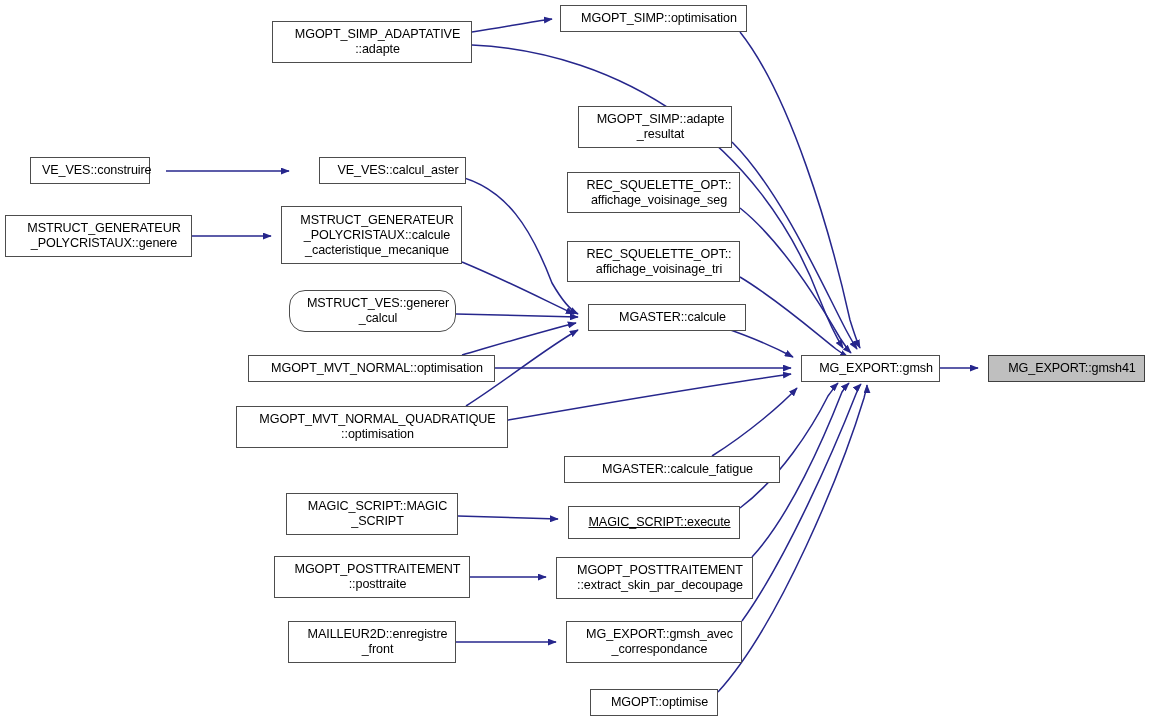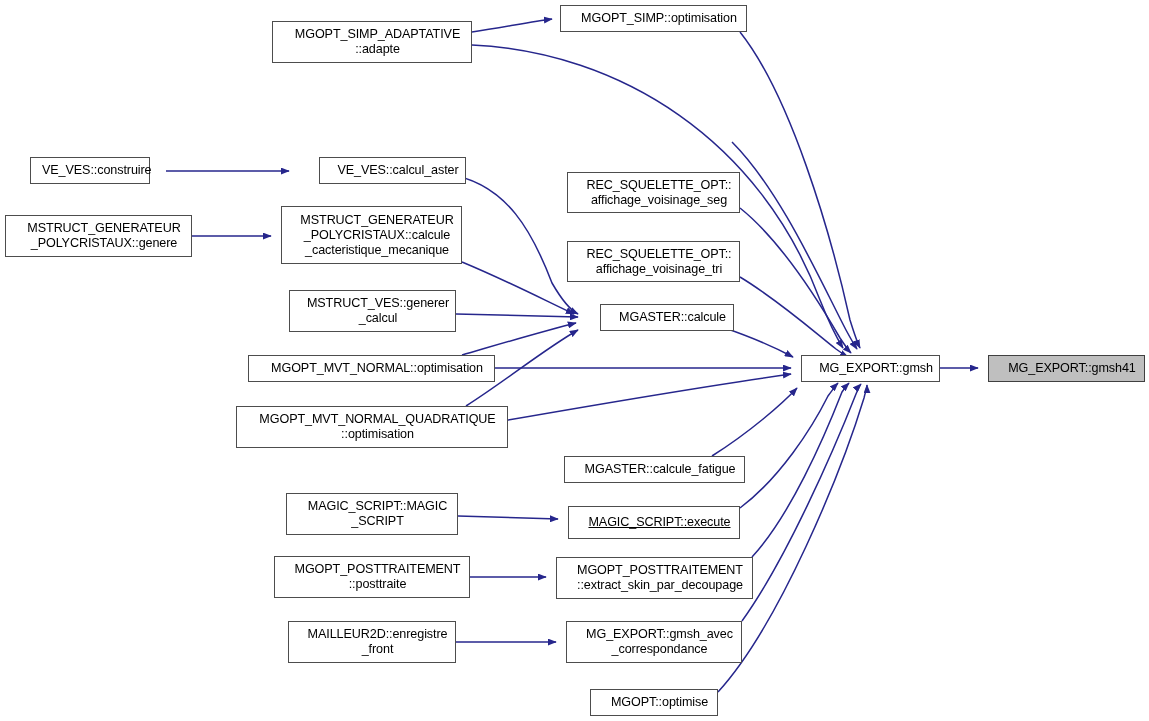--- a/index.html
+++ b/index.html
@@ -94,40 +94,42 @@
         <path d="M456,642 L556,642" fill="none" stroke="#26268c" stroke-width="1.5" marker-end="url(#arrowhead)"></path>
         <path d="M742,621 C786,560 834,450 856,394 C859,387 860,385 861,384" fill="none" stroke="#26268c" stroke-width="1.5" marker-end="url(#arrowhead)"></path>
         <path d="M718,692 C780,624 842,470 864,398 C866,390 867,387 867,385" fill="none" stroke="#26268c" stroke-width="1.5" marker-end="url(#arrowhead)"></path>
         <path d="M940,368 L978,368" fill="none" stroke="#26268c" stroke-width="1.5" marker-end="url(#arrowhead)"></path>
       </g>
   </svg>
   <div id="node-layer">
       <div class="node" style="left: 272px; top: 21px; width: 200px; height: 42px;"><span class="node-label">MGOPT_SIMP_ADAPTATIVE
 ::adapte</span></div>
       <div class="node" style="left: 560px; top: 5px; width: 187px; height: 27px;"><span class="node-label">MGOPT_SIMP::optimisation</span></div>
+      <div class="node" style="left: 578px; top: 106px; width: 154px; height: 42px;"><span class="node-label">MGOPT_SIMP::adapte
+_resultat</span></div>
       <div class="node" style="left: 567px; top: 172px; width: 173px; height: 41px;"><span class="node-label">REC_SQUELETTE_OPT::
 affichage_voisinage_seg</span></div>
       <div class="node" style="left: 567px; top: 241px; width: 173px; height: 41px;"><span class="node-label">REC_SQUELETTE_OPT::
 affichage_voisinage_tri</span></div>
       <div class="node" style="left: 30px; top: 157px; width: 120px; height: 27px;"><span class="node-label">VE_VES::construire</span></div>
       <div class="node" style="left: 299px; top: 157px; width: 147px; height: 27px; margin-left: 20px;"><span class="node-label">VE_VES::calcul_aster</span></div>
       <div class="node" style="left: 5px; top: 215px; width: 187px; height: 42px;"><span class="node-label">MSTRUCT_GENERATEUR
 _POLYCRISTAUX::genere</span></div>
       <div class="node" style="left: 281px; top: 206px; width: 181px; height: 58px;"><span class="node-label">MSTRUCT_GENERATEUR
 _POLYCRISTAUX::calcule
 _cacteristique_mecanique</span></div>
-      <div class="node" style="left: 289px; top: 290px; width: 167px; height: 42px;"><span class="node-label">MSTRUCT_VES::generer
+      <div class="node" style="left: 289px; top: 290px; width: 167px; height: 42px; border-radius: 16px;"><span class="node-label">MSTRUCT_VES::generer
 _calcul</span></div>
-      <div class="node" style="left: 588px; top: 304px; width: 134px; height: 27px; margin-left: 12px;"><span class="node-label">MGASTER::calcule</span></div>
+      <div class="node" style="left: 588px; top: 304px; width: 158px; height: 27px;"><span class="node-label">MGASTER::calcule</span></div>
       <div class="node" style="left: 248px; top: 355px; width: 247px; height: 27px;"><span class="node-label">MGOPT_MVT_NORMAL::optimisation</span></div>
       <div class="node" style="left: 801px; top: 355px; width: 139px; height: 27px;"><span class="node-label">MG_EXPORT::gmsh</span></div>
       <div class="node highlight" style="left: 988px; top: 355px; width: 157px; height: 27px;"><span class="node-label">MG_EXPORT::gmsh41</span></div>
       <div class="node" style="left: 236px; top: 406px; width: 272px; height: 42px;"><span class="node-label">MGOPT_MVT_NORMAL_QUADRATIQUE
 ::optimisation</span></div>
-      <div class="node" style="left: 564px; top: 456px; width: 181px; height: 27px;"><span class="node-label">MGASTER::calcule_fatigue</span></div>
+      <div class="node" style="left: 564px; top: 456px; width: 216px; height: 27px;"><span class="node-label">MGASTER::calcule_fatigue</span></div>
       <div class="node" style="left: 286px; top: 493px; width: 172px; height: 42px;"><span class="node-label">MAGIC_SCRIPT::MAGIC
 _SCRIPT</span></div>
       <div class="node" style="left: 568px; top: 506px; width: 172px; height: 33px; text-decoration: underline;"><span class="node-label">MAGIC_SCRIPT::execute</span></div>
       <div class="node" style="left: 274px; top: 556px; width: 196px; height: 42px;"><span class="node-label">MGOPT_POSTTRAITEMENT
 ::posttraite</span></div>
       <div class="node" style="left: 556px; top: 557px; width: 197px; height: 42px;"><span class="node-label">MGOPT_POSTTRAITEMENT
 ::extract_skin_par_decoupage</span></div>
       <div class="node" style="left: 288px; top: 621px; width: 168px; height: 42px;"><span class="node-label">MAILLEUR2D::enregistre
 _front</span></div>
       <div class="node" style="left: 566px; top: 621px; width: 176px; height: 42px;"><span class="node-label">MG_EXPORT::gmsh_avec

